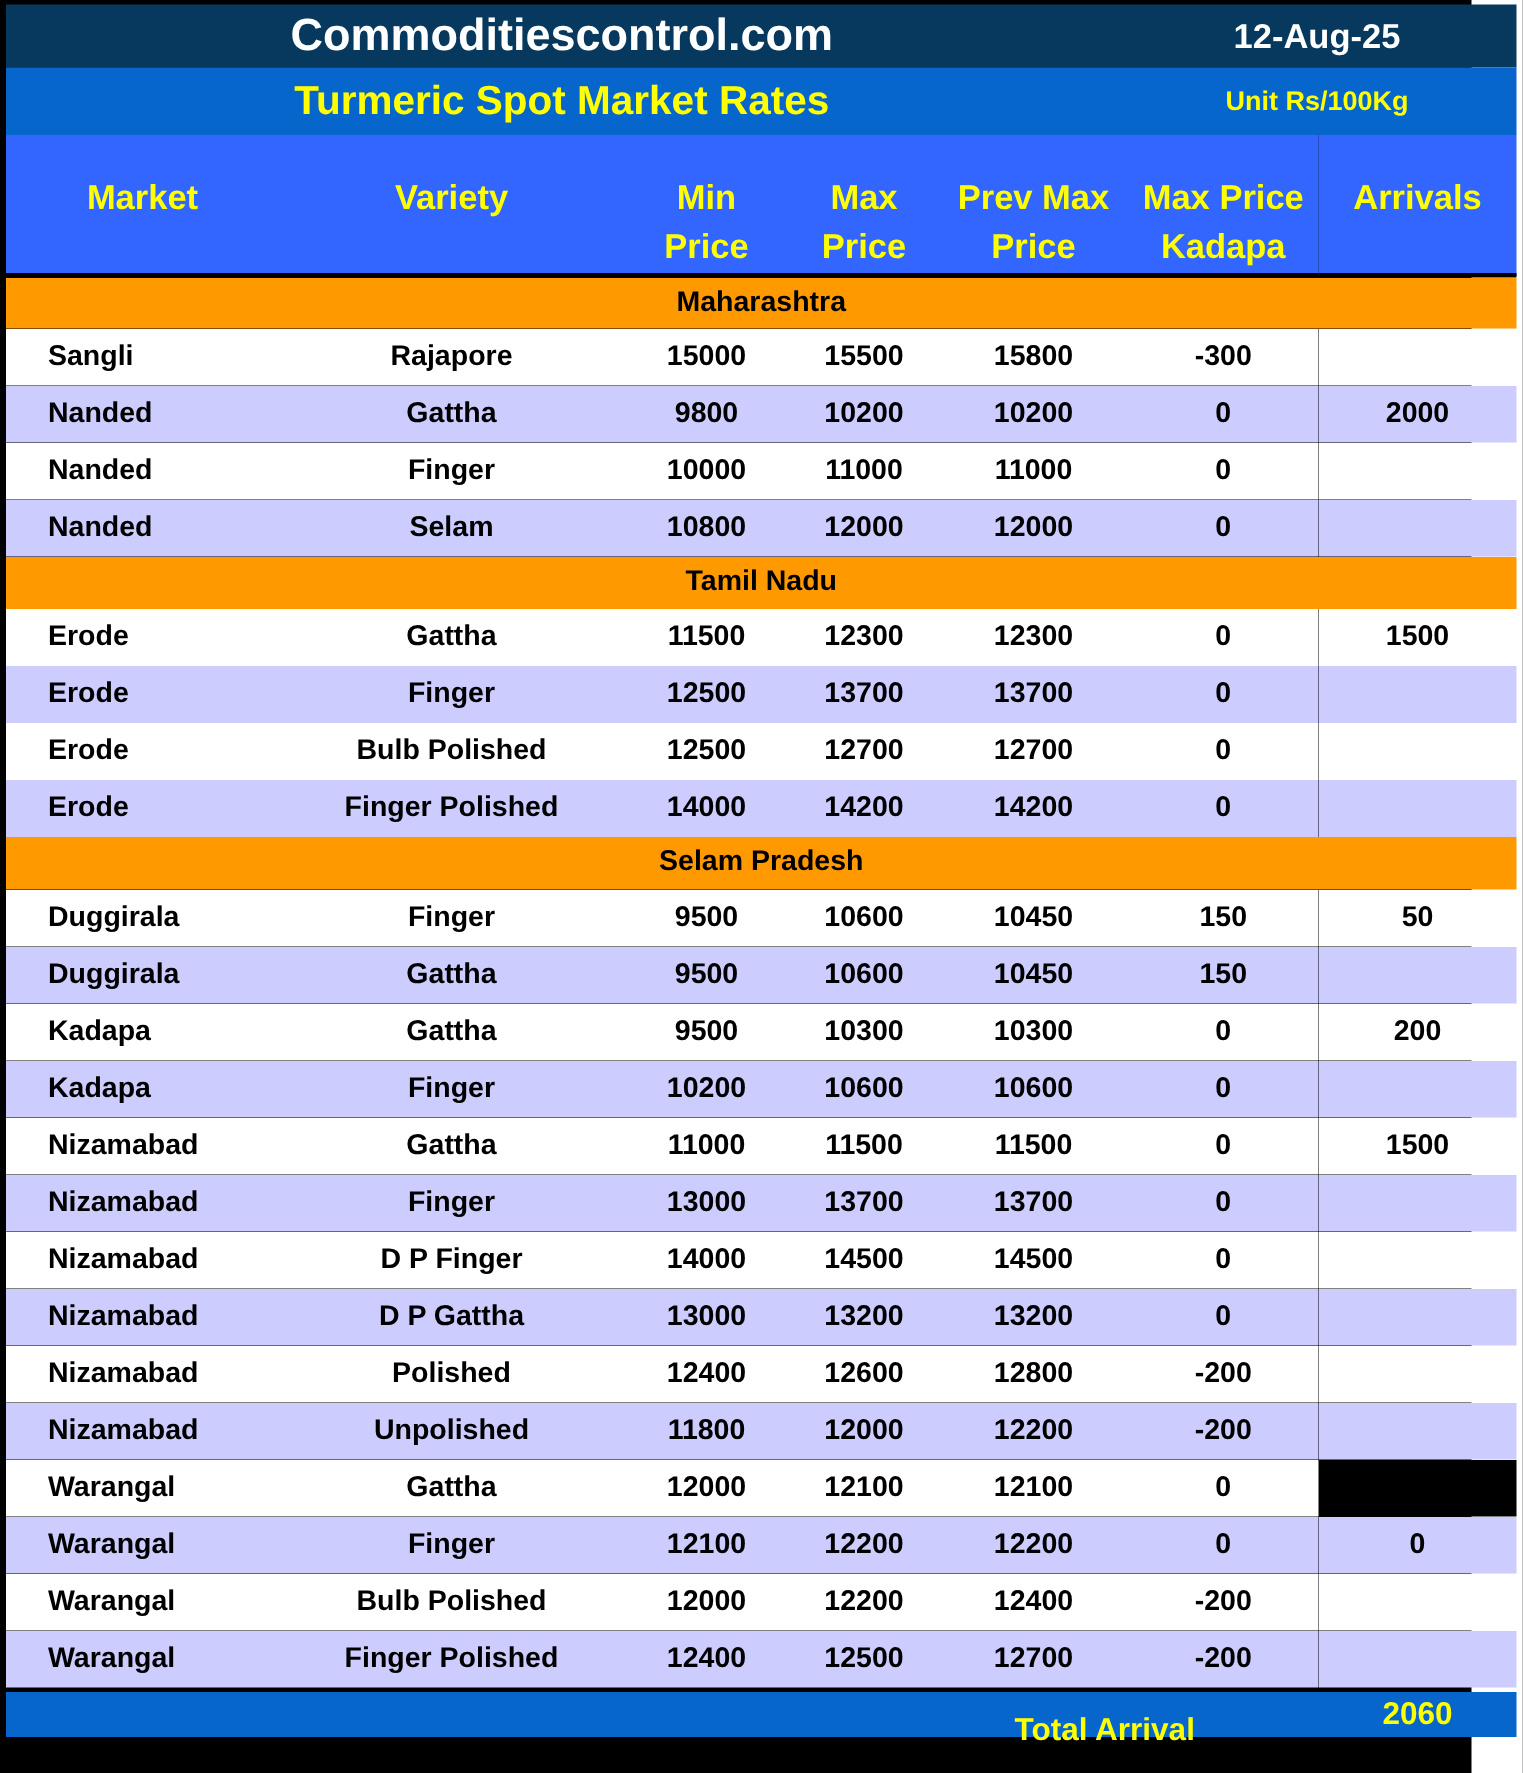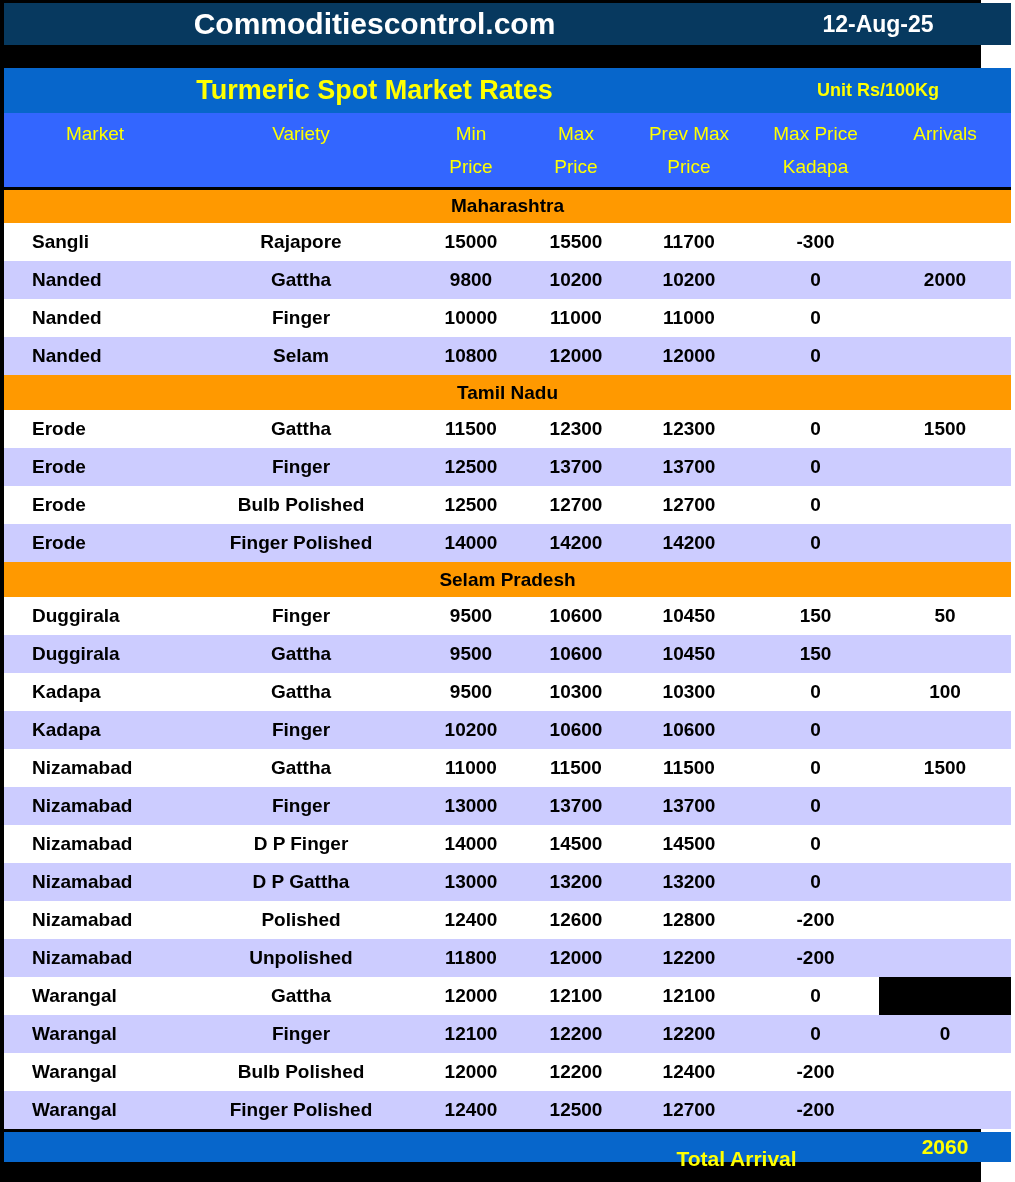--- a/index.html
+++ b/index.html
@@ -10,37 +10,37 @@
     background:#000000;
     padding:3px 4px 6px 4px;
     font-family:"Liberation Sans", sans-serif;
     font-weight:bold;
     position:relative;
   }
 
   
   .bar { display:flex; align-items:stretch; width:1007px; }
   .bar-brand { height:42px; background:var(--c-top-bar); }
-  .bar-title { height:45px; background:var(--c-blue-bar);margin-top:23px; }
+  .bar-title { height:45px; background:var(--c-blue-bar); }
   .zone-main { width:741px; display:flex; align-items:center; justify-content:center; }
   .zone-side { flex:1; display:flex; align-items:center; justify-content:center; }
 
   .brand-text { color:#ffffff; font-size:30px; letter-spacing:0px; }
   .date-text  { color:#ffffff; font-size:23px;text-align:center; }
   .title-text { color:var(--c-accent); font-size:27px; }
   .unit-text  { color:var(--c-accent); font-size:18px; }
 
   
   table { border-collapse:collapse; table-layout:fixed; width:1007px; }
   thead th {
     background:var(--c-header-row);
     color:var(--c-accent);
-    font-size:19px; font-weight:normal;
+    font-size:23px; font-weight:bold;
     vertical-align:top; text-align:center;
-    height:75px; padding-top:4px;
+    height:75px; padding-top:25px;
     border-bottom:3px solid #000000;
   }
   thead .hl { height:33px; line-height:33px; }
 
   tbody td {
     font-size:19px; font-weight:bold; color:#000000;
     text-align:center; height:38px; padding:0;
     white-space:nowrap; overflow:hidden;
   }
   tr.section-row td { background:var(--c-section-row); height:35px; }
@@ -126,21 +126,21 @@
     </thead>
     <tbody>
         <tr class="section-row">
           <td colspan="7">Maharashtra</td>
         </tr>
         <tr class="row-plain">
           <td class="c0">Sangli</td>
           <td class="c1">Rajapore</td>
           <td class="c2">15000</td>
           <td class="c3">15500</td>
-          <td class="c4">11700</td>
+          <td class="c4">15800</td>
           <td class="c5">-300</td>
           <td class="c6"></td>
         </tr>
         <tr class="row-alt">
           <td class="c0">Nanded</td>
           <td class="c1">Gattha</td>
           <td class="c2">9800</td>
           <td class="c3">10200</td>
           <td class="c4">10200</td>
           <td class="c5">0</td>
@@ -224,21 +224,21 @@
           <td class="c5">150</td>
           <td class="c6"></td>
         </tr>
         <tr class="row-plain">
           <td class="c0">Kadapa</td>
           <td class="c1">Gattha</td>
           <td class="c2">9500</td>
           <td class="c3">10300</td>
           <td class="c4">10300</td>
           <td class="c5">0</td>
-          <td class="c6">100</td>
+          <td class="c6">200</td>
         </tr>
         <tr class="row-alt">
           <td class="c0">Kadapa</td>
           <td class="c1">Finger</td>
           <td class="c2">10200</td>
           <td class="c3">10600</td>
           <td class="c4">10600</td>
           <td class="c5">0</td>
           <td class="c6"></td>
         </tr>

